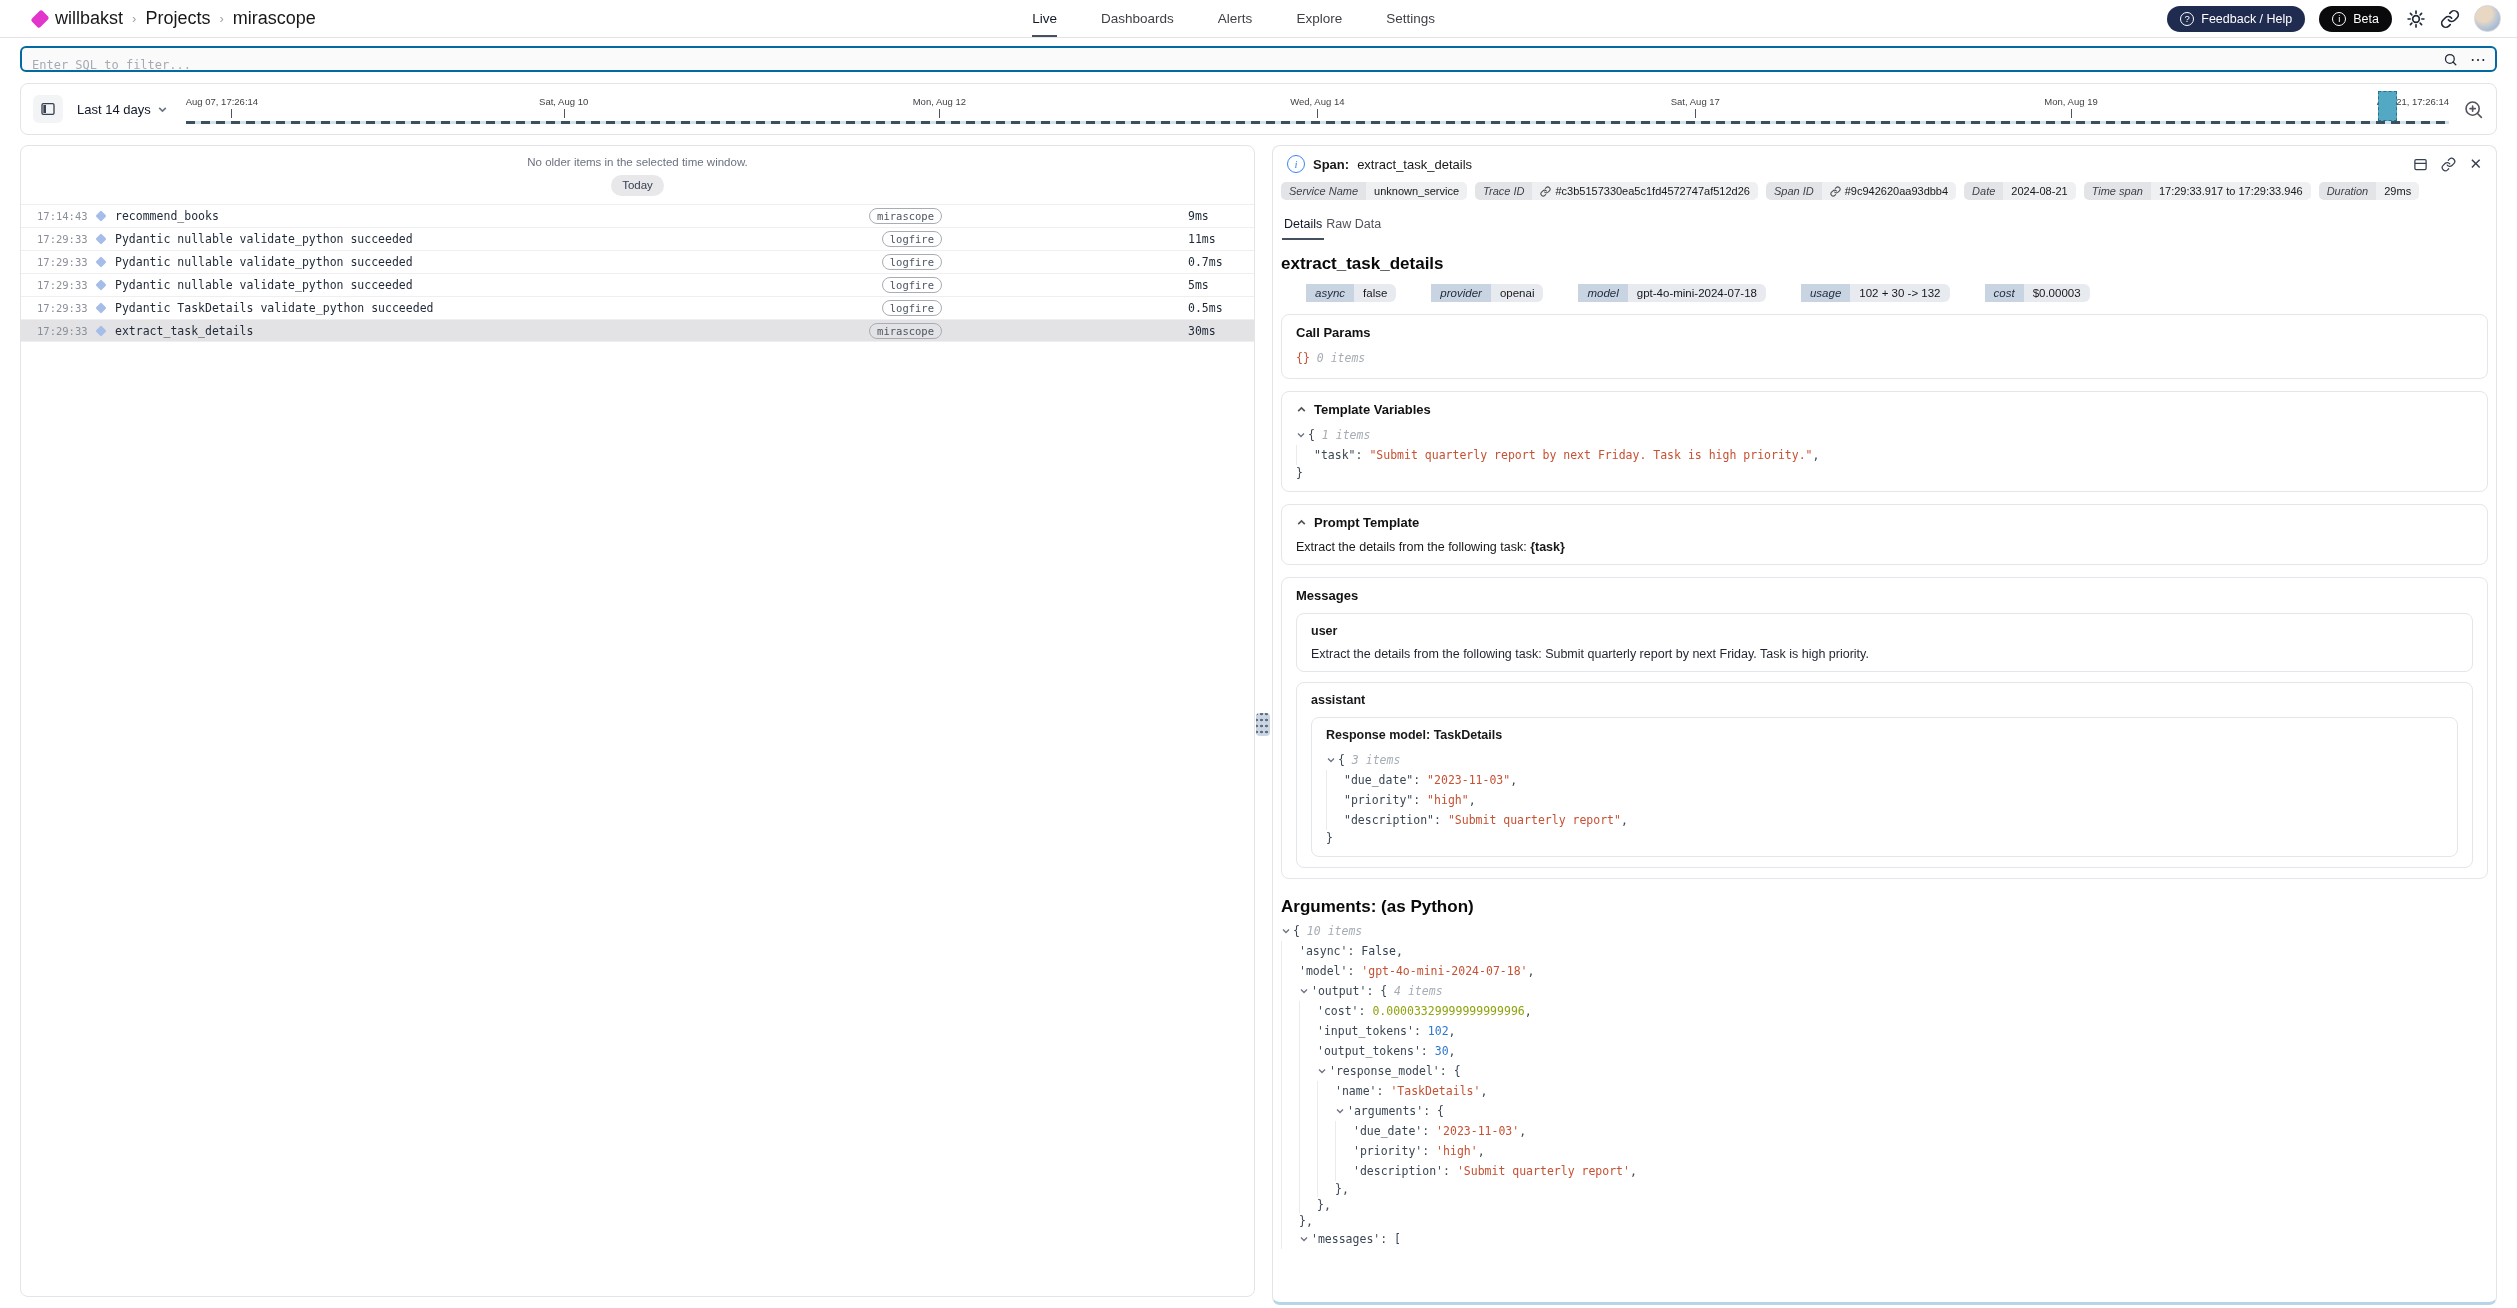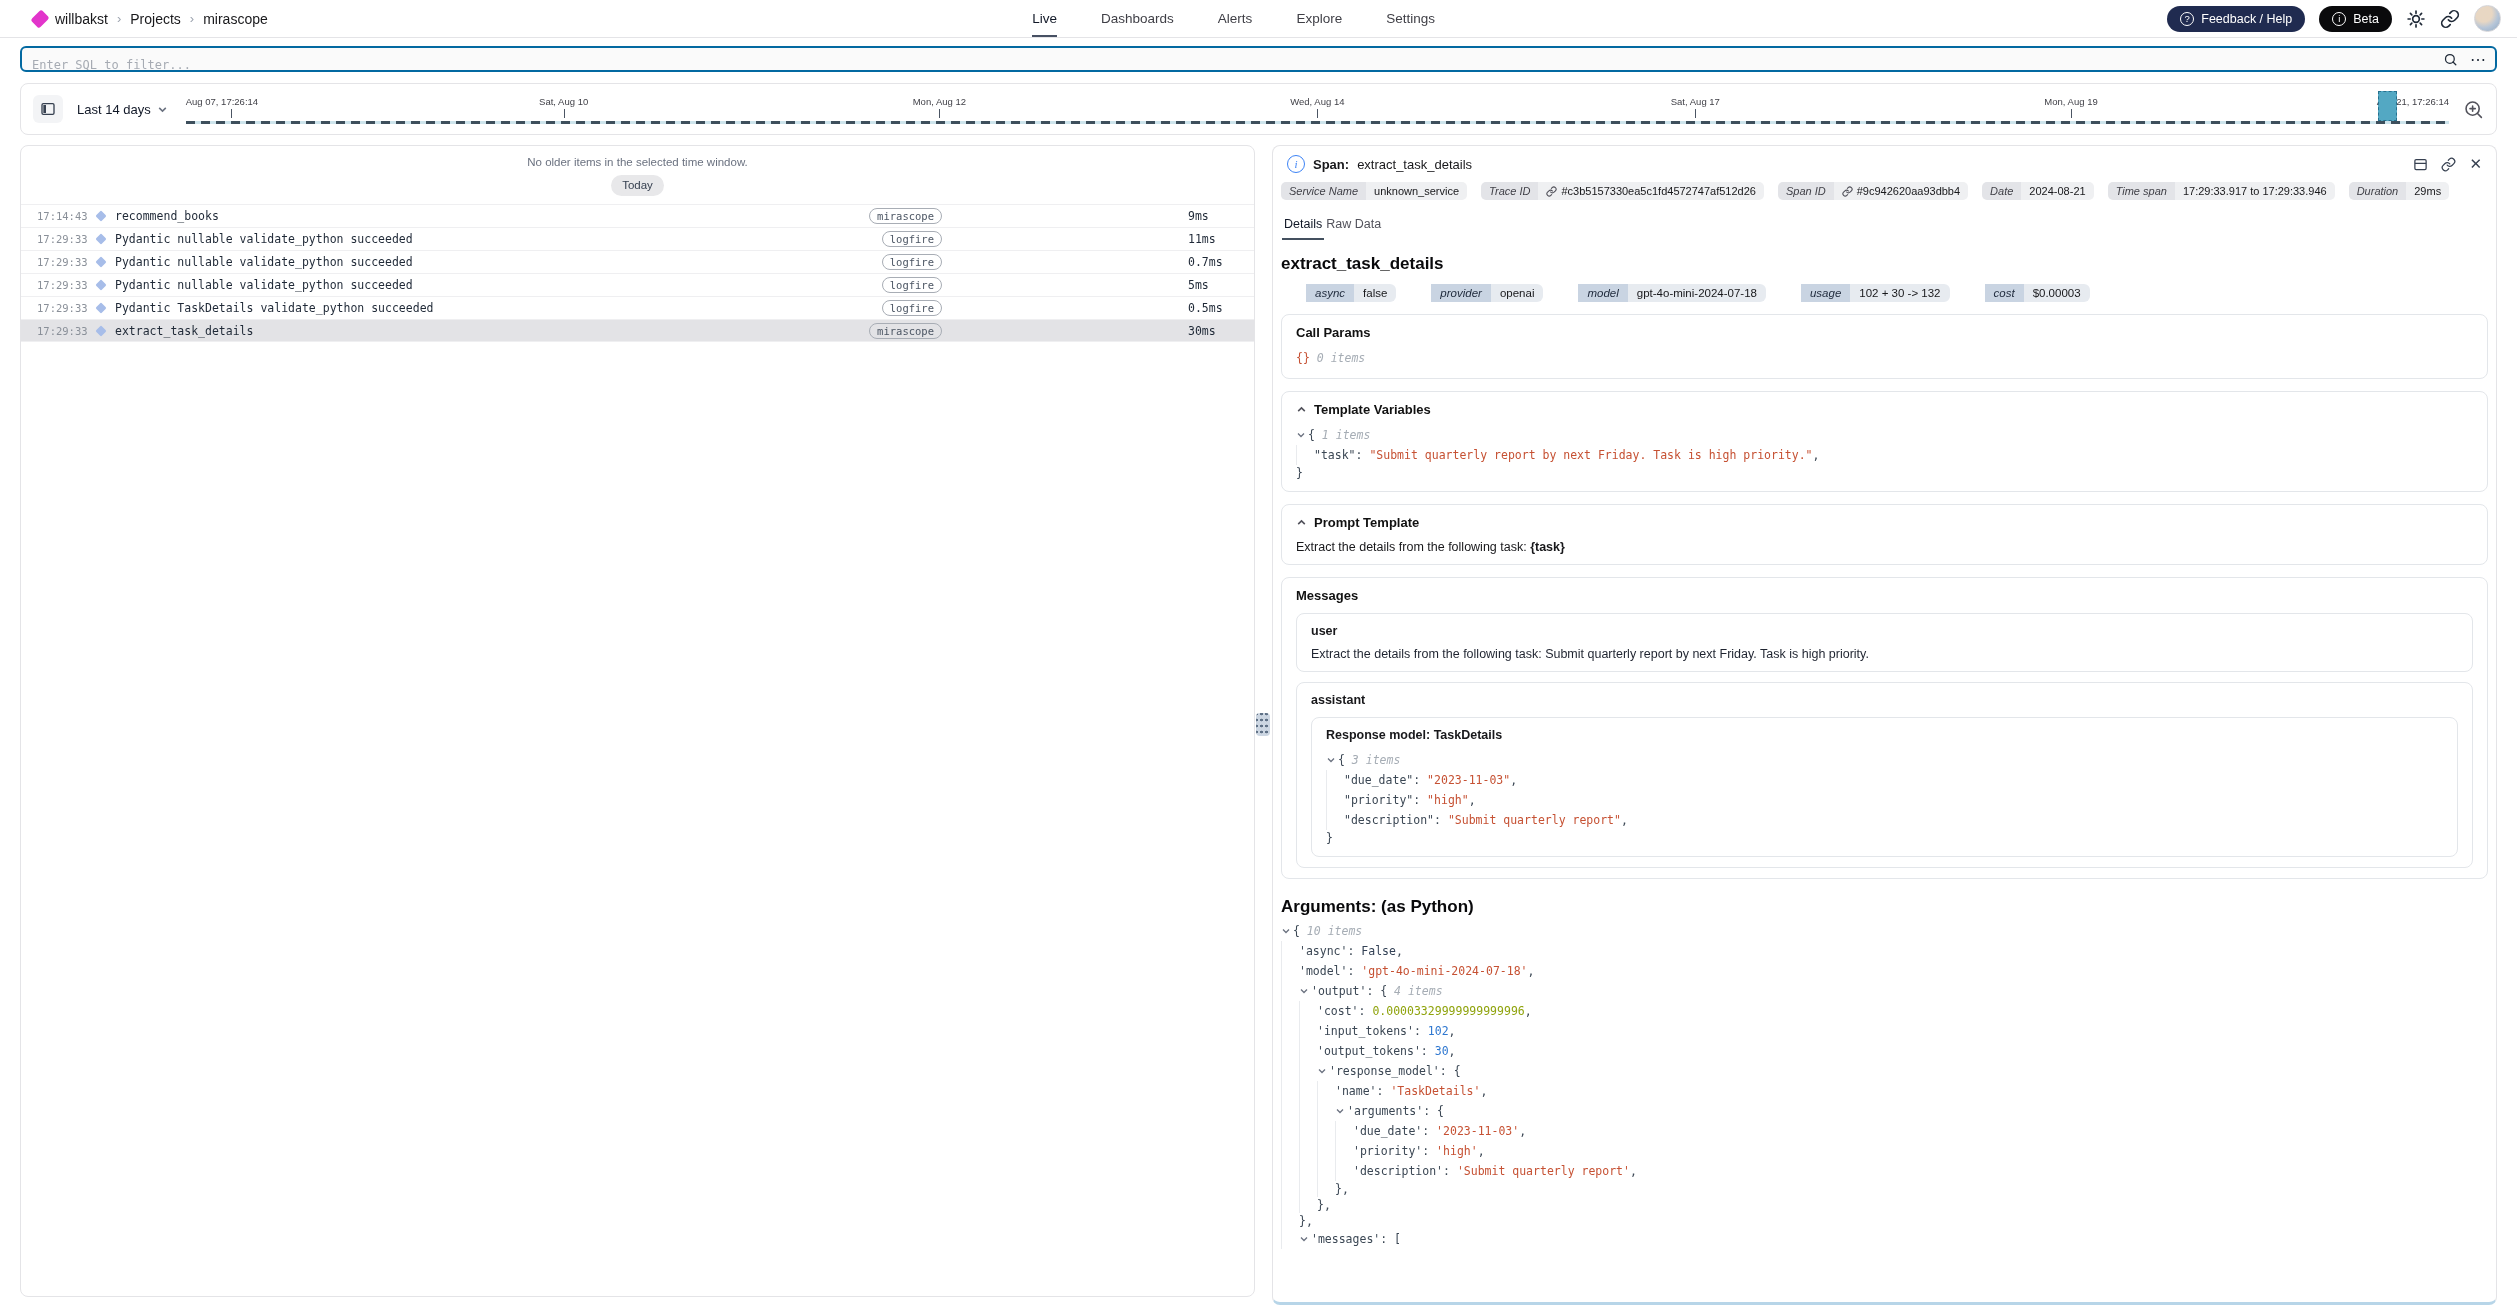--- a/index.html
+++ b/index.html
@@ -4,21 +4,21 @@
 <style>
   * { margin:0; padding:0; box-sizing:border-box; }
   html,body { width:2517px; height:1308px; overflow:hidden; background:#fff;
     font-family:"Liberation Sans", sans-serif; color:#18181b; }
   .mono { font-family:"DejaVu Sans Mono", monospace; }
 
   
   .topbar { height:38px; display:flex; align-items:stretch; border-bottom:1px solid #e4e4e7; padding:0 16px 0 0; }
   .crumbs { display:flex; align-items:center; gap:9px; padding-left:34px; width:300px; flex:none; }
   .logo-diamond { width:12px; height:12px; background:#e235cb; border-radius:2px; transform:rotate(45deg) scale(1,1.25); flex:none; }
-  .crumb { font-size:14px; color:#18181b; cursor:pointer; }
+  .crumb { font-size:18px; color:#18181b; cursor:pointer; }
   .crumb-sep { color:#9ca3af; font-size:13px; }
   .nav-tabs { flex:1; display:flex; justify-content:center; gap:44px; }
   .nav-tab { display:flex; align-items:center; font-size:13.5px; color:#3f3f46; border-bottom:2.5px solid transparent; padding-top:2px; cursor:pointer; }
   .nav-tab.active { color:#111827; border-bottom-color:#475063; font-weight:500; }
   .top-right { display:flex; align-items:center; gap:14px; flex:none; }
   .pill-btn { display:flex; align-items:center; gap:7px; height:26px; border-radius:14px; color:#fff; font-size:12.5px; padding:0 13px; cursor:pointer; }
   .pill-feedback { background:#202b50; }
   .pill-beta { background:#0a0a0c; }
   .circ-ico { width:14px; height:14px; border:1.3px solid #fff; border-radius:50%; display:flex; align-items:center; justify-content:center; font-size:9.5px; flex:none; }
   .icon-btn { color:#1f2937; display:flex; align-items:center; cursor:pointer; }
@@ -76,21 +76,21 @@
 
   
   .right-panel { flex:1; height:1160px; border:1px solid #e4e4e7; border-bottom:3px solid #b7d5e8; border-radius:8px; background:#fff; overflow:hidden; }
   .sp-header { display:flex; align-items:center; padding:9px 14px 5px; gap:8px; }
   .info-ico { width:18px; height:18px; border:1.6px solid #3c83f6; color:#3c83f6; border-radius:50%; font-size:11px; font-style:italic; display:flex; align-items:center; justify-content:center; font-family:"Liberation Serif", serif; flex:none; }
   .sp-kind { font-size:13px; font-weight:700; }
   .sp-name { font-size:13px; }
   .sp-header .spacer { flex:1; }
   .sp-icons { display:flex; gap:13px; color:#374151; }
   .sp-icons > span { cursor:pointer; display:flex; align-items:center; }
-  .meta-row { display:flex; gap:14px; padding:4px 8px 10px; flex-wrap:wrap; }
+  .meta-row { display:flex; gap:8px; padding:4px 8px 10px; flex-wrap:wrap; }
   .meta-badge { display:flex; border-radius:5px; overflow:hidden; font-size:11px; }
   .meta-badge .mlabel { background:#e3e4e8; color:#3f3f46; font-style:italic; padding:3px 8px; }
   .meta-badge .mvalue { background:#eff0f2; color:#18181b; padding:3px 8px; display:flex; align-items:center; gap:4px; }
   .link-glyph { color:#52525b; display:flex; align-items:center; }
   .panel-tabs { display:flex; padding:2px 9px 0; }
   .panel-tab { font-size:12.5px; color:#52525b; padding:5px 2px 7px; border-bottom:2px solid transparent; cursor:pointer; }
   .panel-tab.active { color:#111827; border-bottom-color:#44505f; }
   .sp-content { padding:0 8px; }
   .sp-title { font-size:17px; font-weight:800; color:#09090b; margin:14px 0 10px; }
   .attr-row { display:flex; gap:10px; flex-wrap:wrap; }

